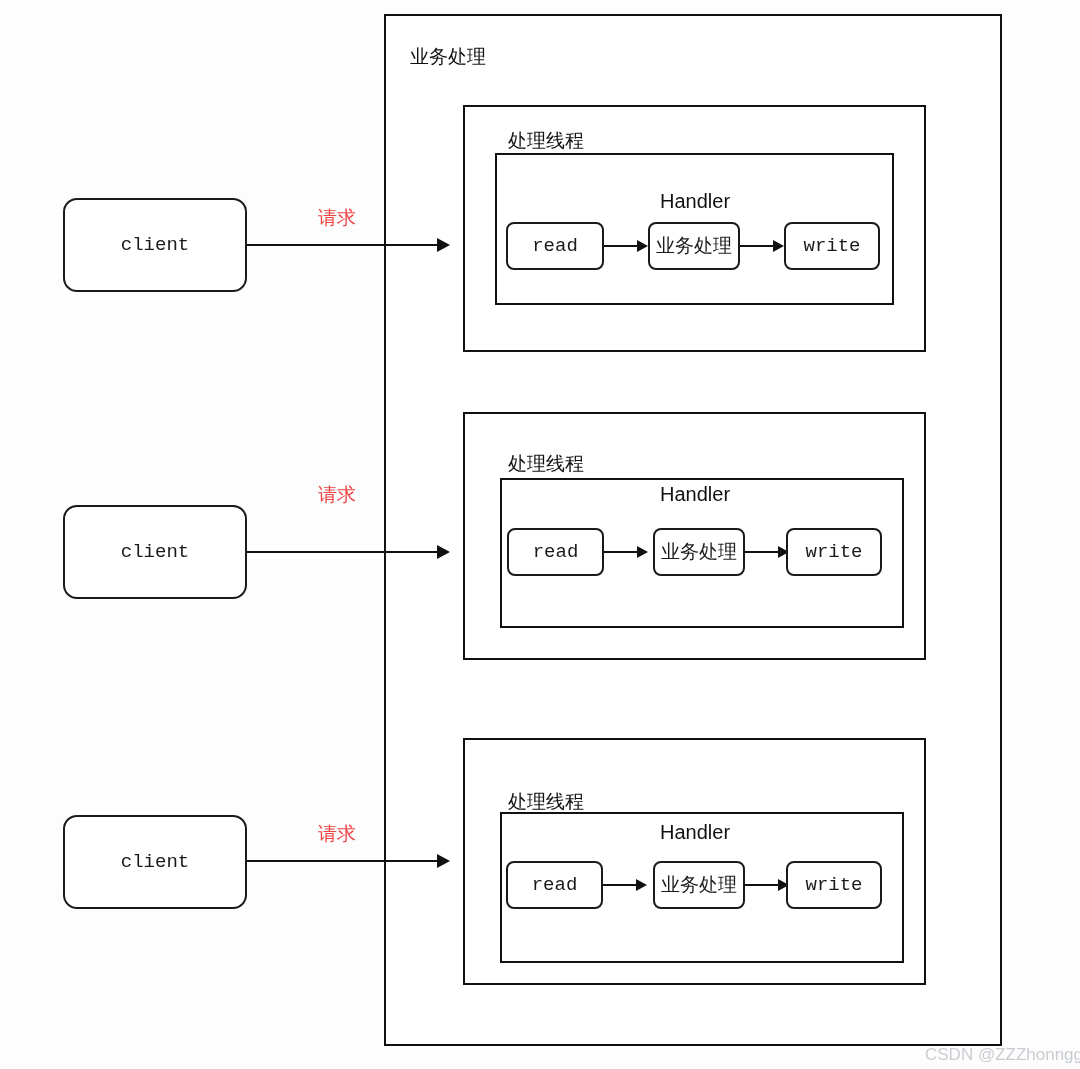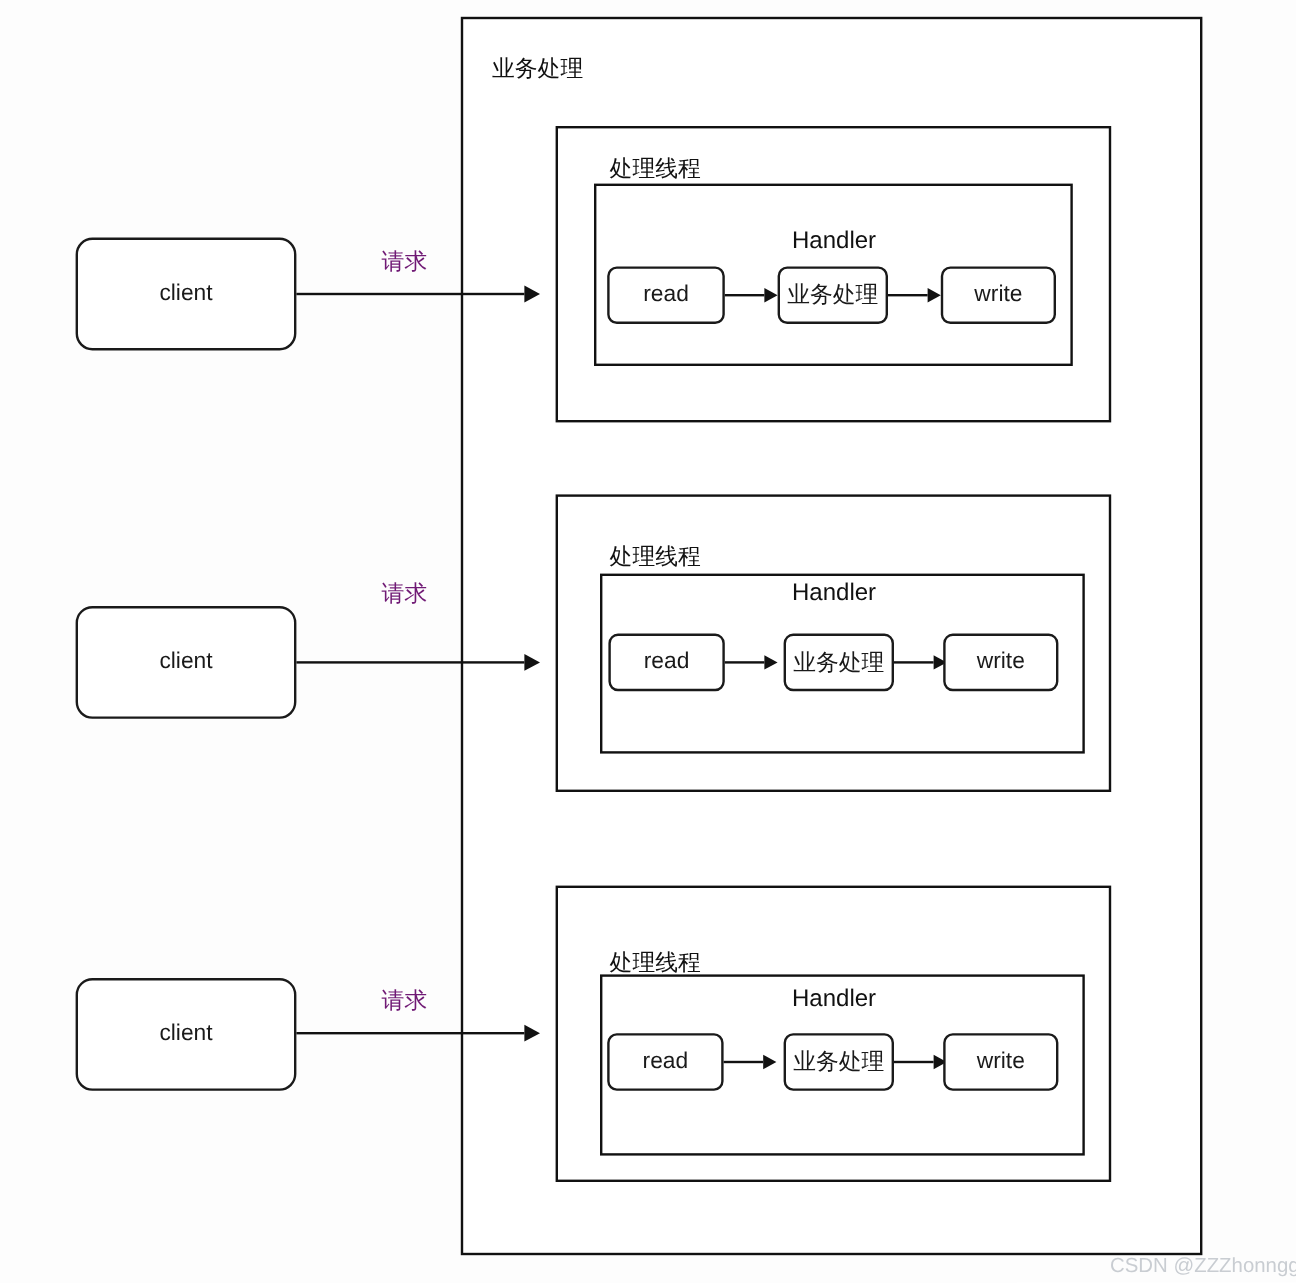--- a/index.html
+++ b/index.html
@@ -25,38 +25,39 @@
   }
   .rbox {
     position: absolute;
     box-sizing: border-box;
     background: #ffffff;
     border: 2px solid #1a1a1a;
     border-radius: 8px;
     display: flex;
     align-items: center;
     justify-content: center;
+    font-family: Liberation Mono, monospace;
   }
   .client-box {
     border-radius: 14px;
     border: 2px solid #1a1a1a;
   }
 
   .label {
     position: absolute;
     color: #111111;
     white-space: nowrap;
   }
 
   .app-title  { font-size: 19px; }
   .thread-title { font-size: 19px; }
   .handler-title { font-size: 20px; }
   .client-text { font-size: 19px; color: #1a1a1a; }
   .step-text  { font-size: 19px; color: #1a1a1a; }
-  .req-text   { font-size: 19px; color: #701a75; }
+  .req-text   { font-size: 19px; color: #ef4444; }
 
   
   .hline {
     position: absolute;
     background: #111111;
     height: 2px;
   }
   .arrowhead {
     position: absolute;
     width: 0;

